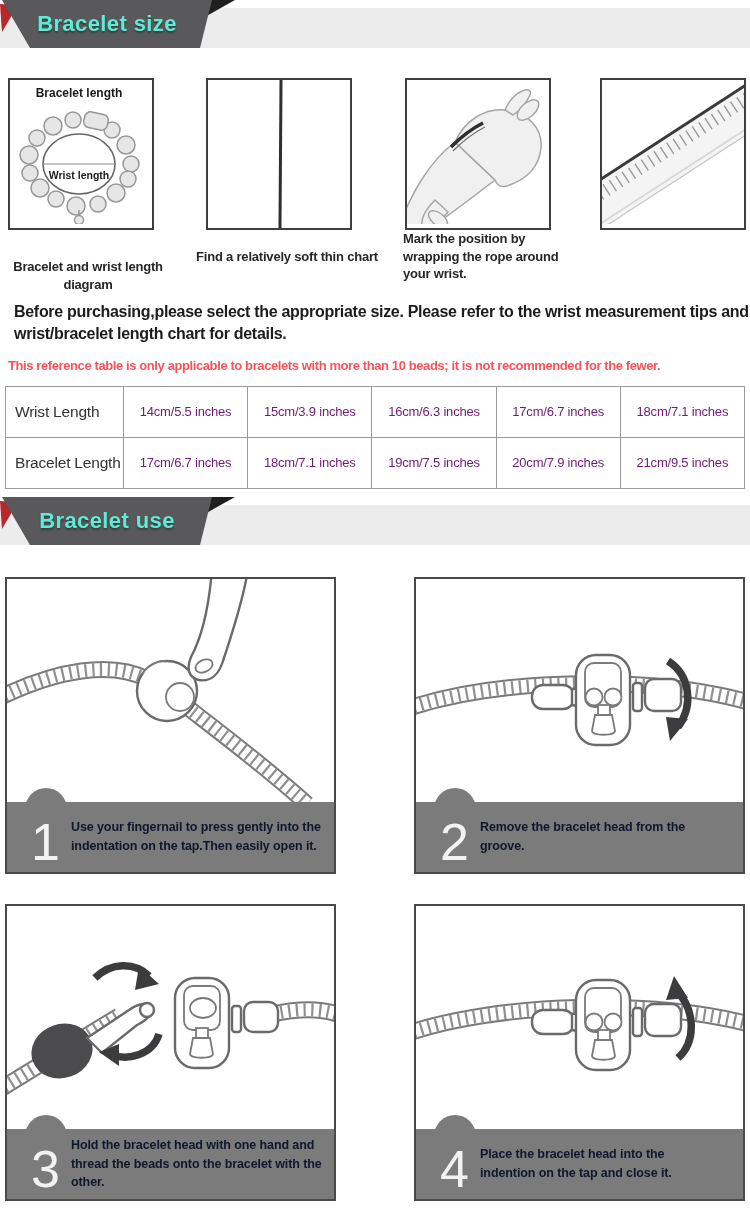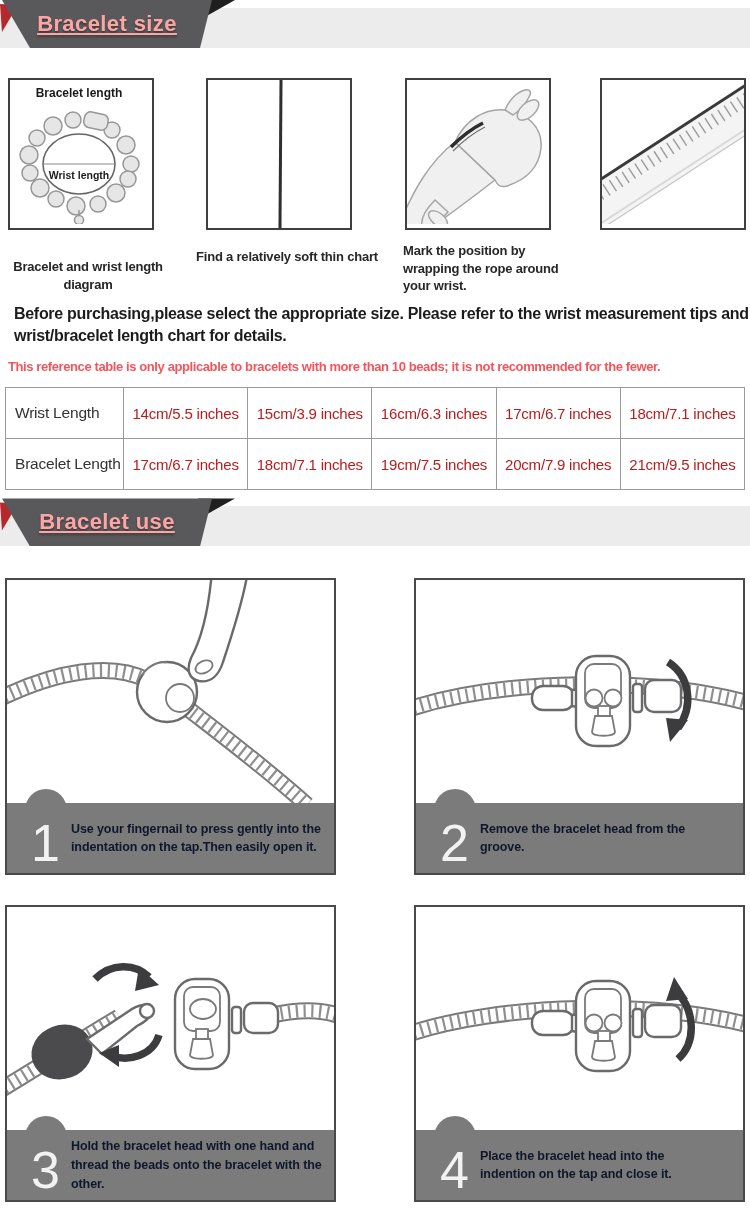--- a/index.html
+++ b/index.html
@@ -11,42 +11,42 @@
   .banner-row { position:relative; height:56px; }
   .banner-band { position:absolute; left:0; right:0; top:8px; height:40px; background:#ececec; }
   .ribbon { position:absolute; left:0; top:0; width:242px; height:48px; }
   .ribbon-red  { position:absolute; inset:0; background:#b5282c;
                  clip-path:polygon(0px 4px, 18px 5px, 2px 32px); }
   .ribbon-fold { position:absolute; inset:0; background:#1f1f1f;
                  clip-path:polygon(198px 0px, 235px 0px, 203px 18px); }
   .ribbon-body { position:absolute; inset:0; background:#59595b;
                  clip-path:polygon(2px 0px, 212px 0px, 200px 48px, 30px 48px);
                  display:flex; align-items:center; justify-content:center; }
-  .ribbon-label { color:#fca5a5; font-size:22px; font-weight:bold; letter-spacing:.4px;
-                  padding-right:28px; text-shadow:0 2px 2px rgba(0,0,0,.35);text-decoration:underline; }
+  .ribbon-label { color:#5eead4; font-size:22px; font-weight:bold; letter-spacing:.4px;
+                  padding-right:28px; text-shadow:0 2px 2px rgba(0,0,0,.35); }
   
   .size-panels { display:flex; padding:22px 0 0 8px; }
   .size-col1 { width:176px; } .size-col2 { width:206px; } .size-col3 { width:192px; } .size-col4 { width:160px; }
   .size-box { width:142px; height:148px; border:2px solid #3f3f3f; background:#fff; position:relative; overflow:hidden; }
   .size-col2 .size-box { margin-left:22px; }
   .size-col3 .size-box { margin-left:15px; }
   .size-col4 .size-box { margin-left:18px; }
   .size-caption { font-size:13px; font-weight:bold; color:#272727; line-height:1.35; letter-spacing:-.2px; }
   .cap1 { margin-top:28px; width:160px; text-align:center; }
   .cap2 { margin-top:18px; margin-left:12px; width:194px; }
-  .cap3 { margin-top:12px; margin-left:13px; width:165px; }
+  .cap3 { margin-left:13px; width:165px; }
   .cap4 { margin-top:12px; margin-left:16px; width:152px; }
   .rope-line { position:absolute; left:50%; top:0; bottom:0; width:3px; background:#2f2f2f; transform:rotate(.4deg); }
   
   .intro { margin:8px 0 10px 14px; max-width:744px; font-size:16px; font-weight:bold; color:#1c1c1c;
            line-height:1.4; letter-spacing:-.3px; }
   .warning { margin:12px 0 0 8px; font-size:13px; font-weight:bold; color:#f4555c;
              letter-spacing:-.4px; white-space:nowrap; }
   .size-table { margin:13px 0 0 5px; border-collapse:collapse; width:740px; table-layout:fixed; }
-  .size-table td { border:1px solid #9b9b9b; height:48px; font-size:15px; color:#b91c1c;
+  .size-table td { border:1px solid #9b9b9b; height:48px; font-size:13px; color:#701a75;
                    text-align:center; letter-spacing:-.2px; }
   .size-table td.rowhead { text-align:left; padding-left:9px; font-size:15.5px; color:#333; }
   
   .steps-grid { display:flex; flex-wrap:wrap; justify-content:space-between; padding:24px 5px 0 5px; }
   .step-card { width:327px; height:293px; border:2px solid #4a4a4a; background:#fff;
                position:relative; overflow:hidden; margin-bottom:30px; }
   .step-illustration { position:absolute; left:0; top:0; right:0; bottom:70px; }
   .step-footer { position:absolute; left:0; right:0; bottom:0; height:70px; background:#7b7b7c;
                  display:flex; align-items:center; }
   .step-bump { position:absolute; left:18px; top:-14px; width:42px; height:42px; border-radius:50%;

